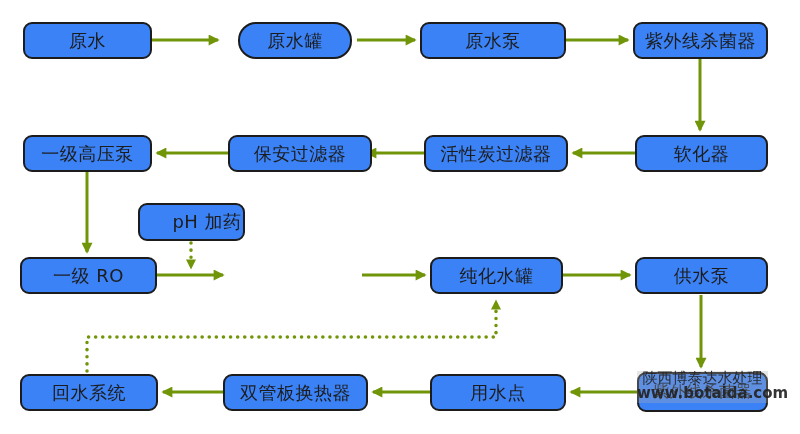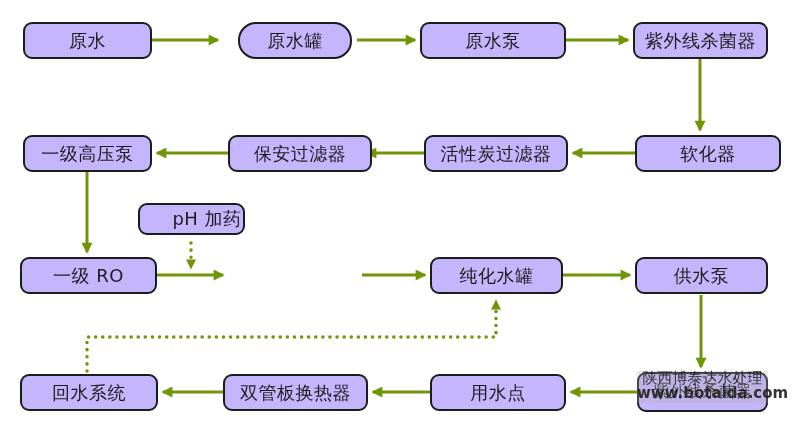--- a/index.html
+++ b/index.html
@@ -16,21 +16,21 @@
   }
   .wires {
     position: absolute;
     left: 0; top: 0;
     width: 800px; height: 434px;
   }
   .node {
     position: absolute;
     height: 37px;
     box-sizing: border-box;
-    background: #c4b5fd;
+    background: #3b82f6;
     border: 2px solid #1c1c1c;
     border-radius: 9px;
     display: flex;
     align-items: center;
     justify-content: center;
     color: #1c1c1c;
     font-size: 18px;
     letter-spacing: 0.5px;
     white-space: nowrap;
   }
@@ -108,25 +108,25 @@
 
   <div class="node" style="left:23px; top:135px; width:129px;">
     <span>一级高压泵</span>
   </div>
   <div class="node" style="left:228px; top:135px; width:144px;">
     <span>保安过滤器</span>
   </div>
   <div class="node" style="left:424px; top:135px; width:144px;">
     <span>活性炭过滤器</span>
   </div>
-  <div class="node" style="left:635px; top:135px; width:146px;">
+  <div class="node" style="left:635px; top:135px; width:133px;">
     <span>软化器</span>
   </div>
 
-  <div class="node" style="left:138px; top:203px; width:107px; height:32px;padding-left:31px;">
+  <div class="node" style="left:138px; top:203px; width:107px; height:38px;padding-left:31px;">
     <span>pH 加药</span>
   </div>
 
   <div class="node" style="left:20px; top:257px; width:137px;">
     <span>一级 RO</span>
   </div>
   <div class="node" style="left:430px; top:257px; width:133px;">
     <span>纯化水罐</span>
   </div>
   <div class="node" style="left:635px; top:257px; width:133px;">

